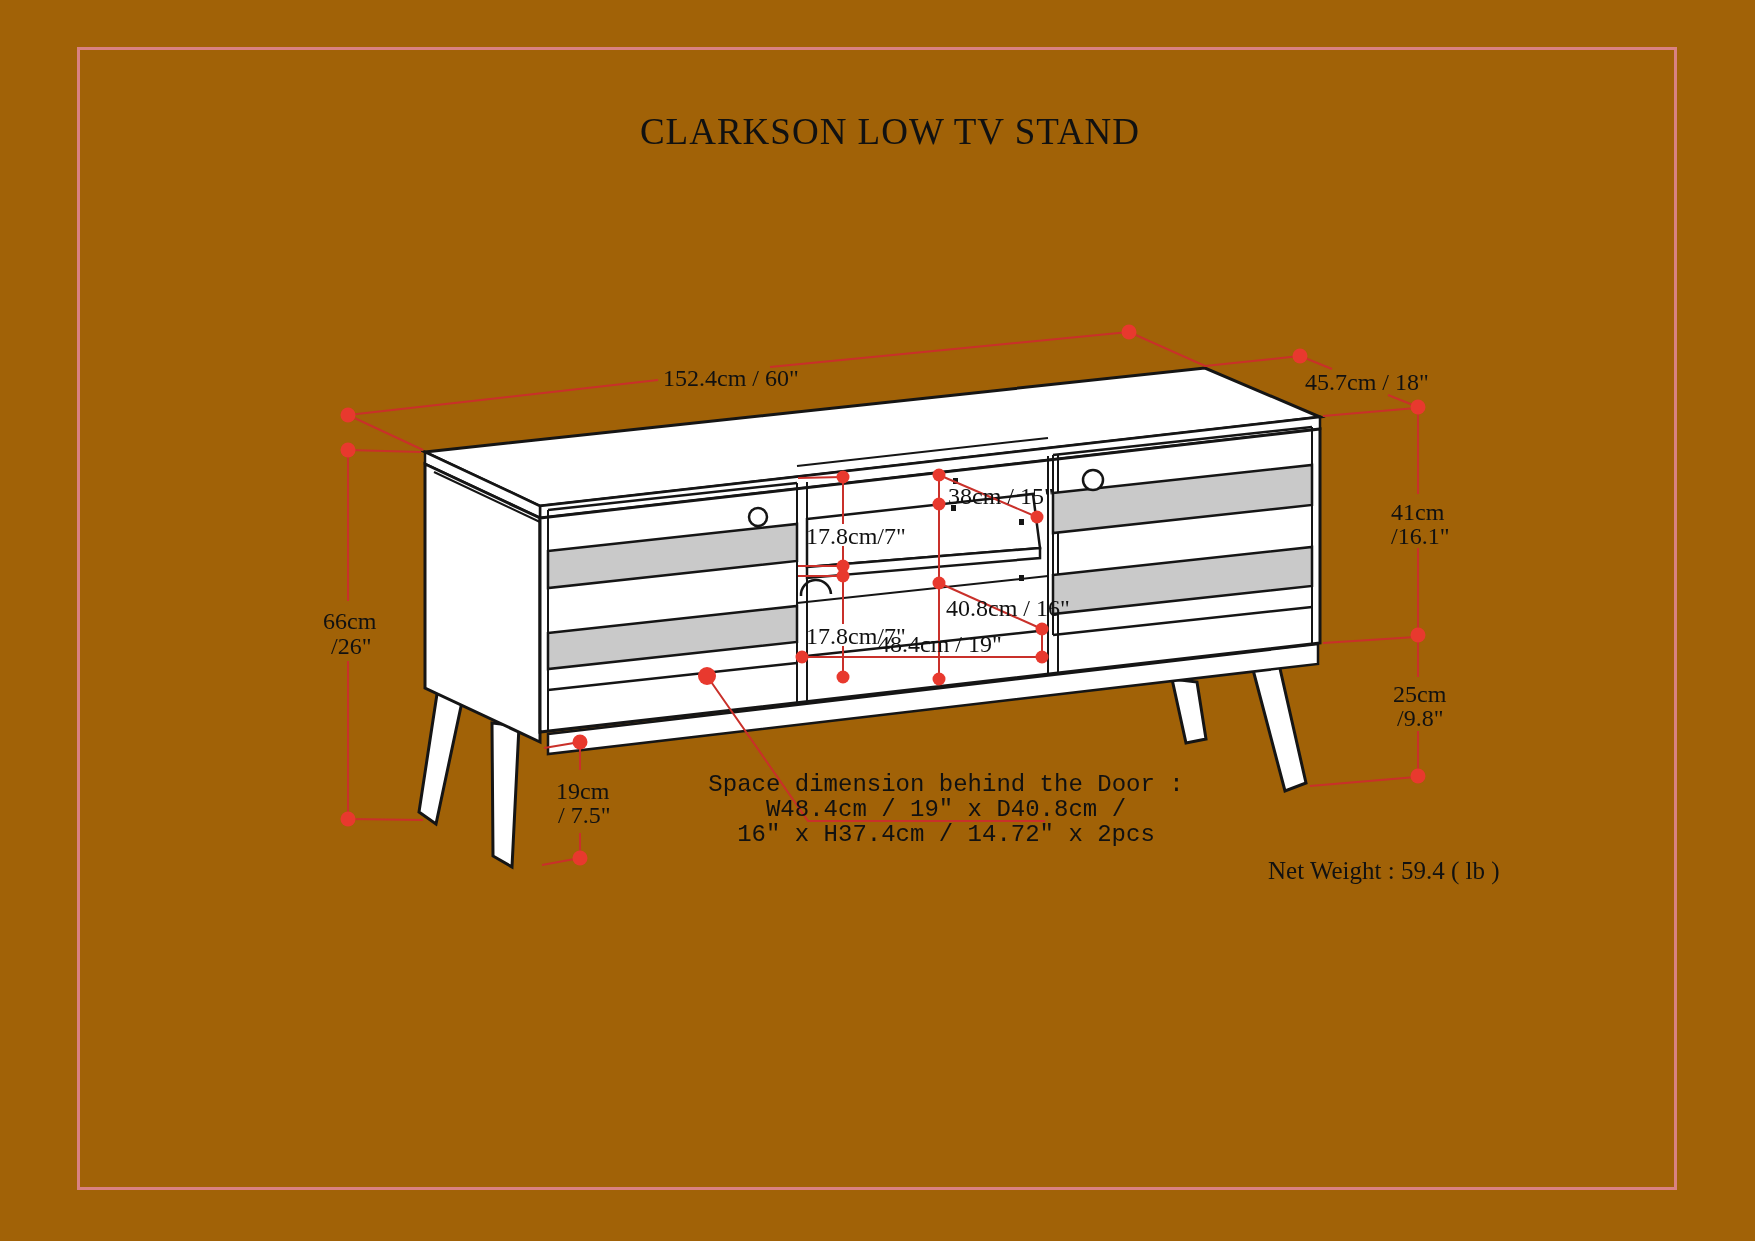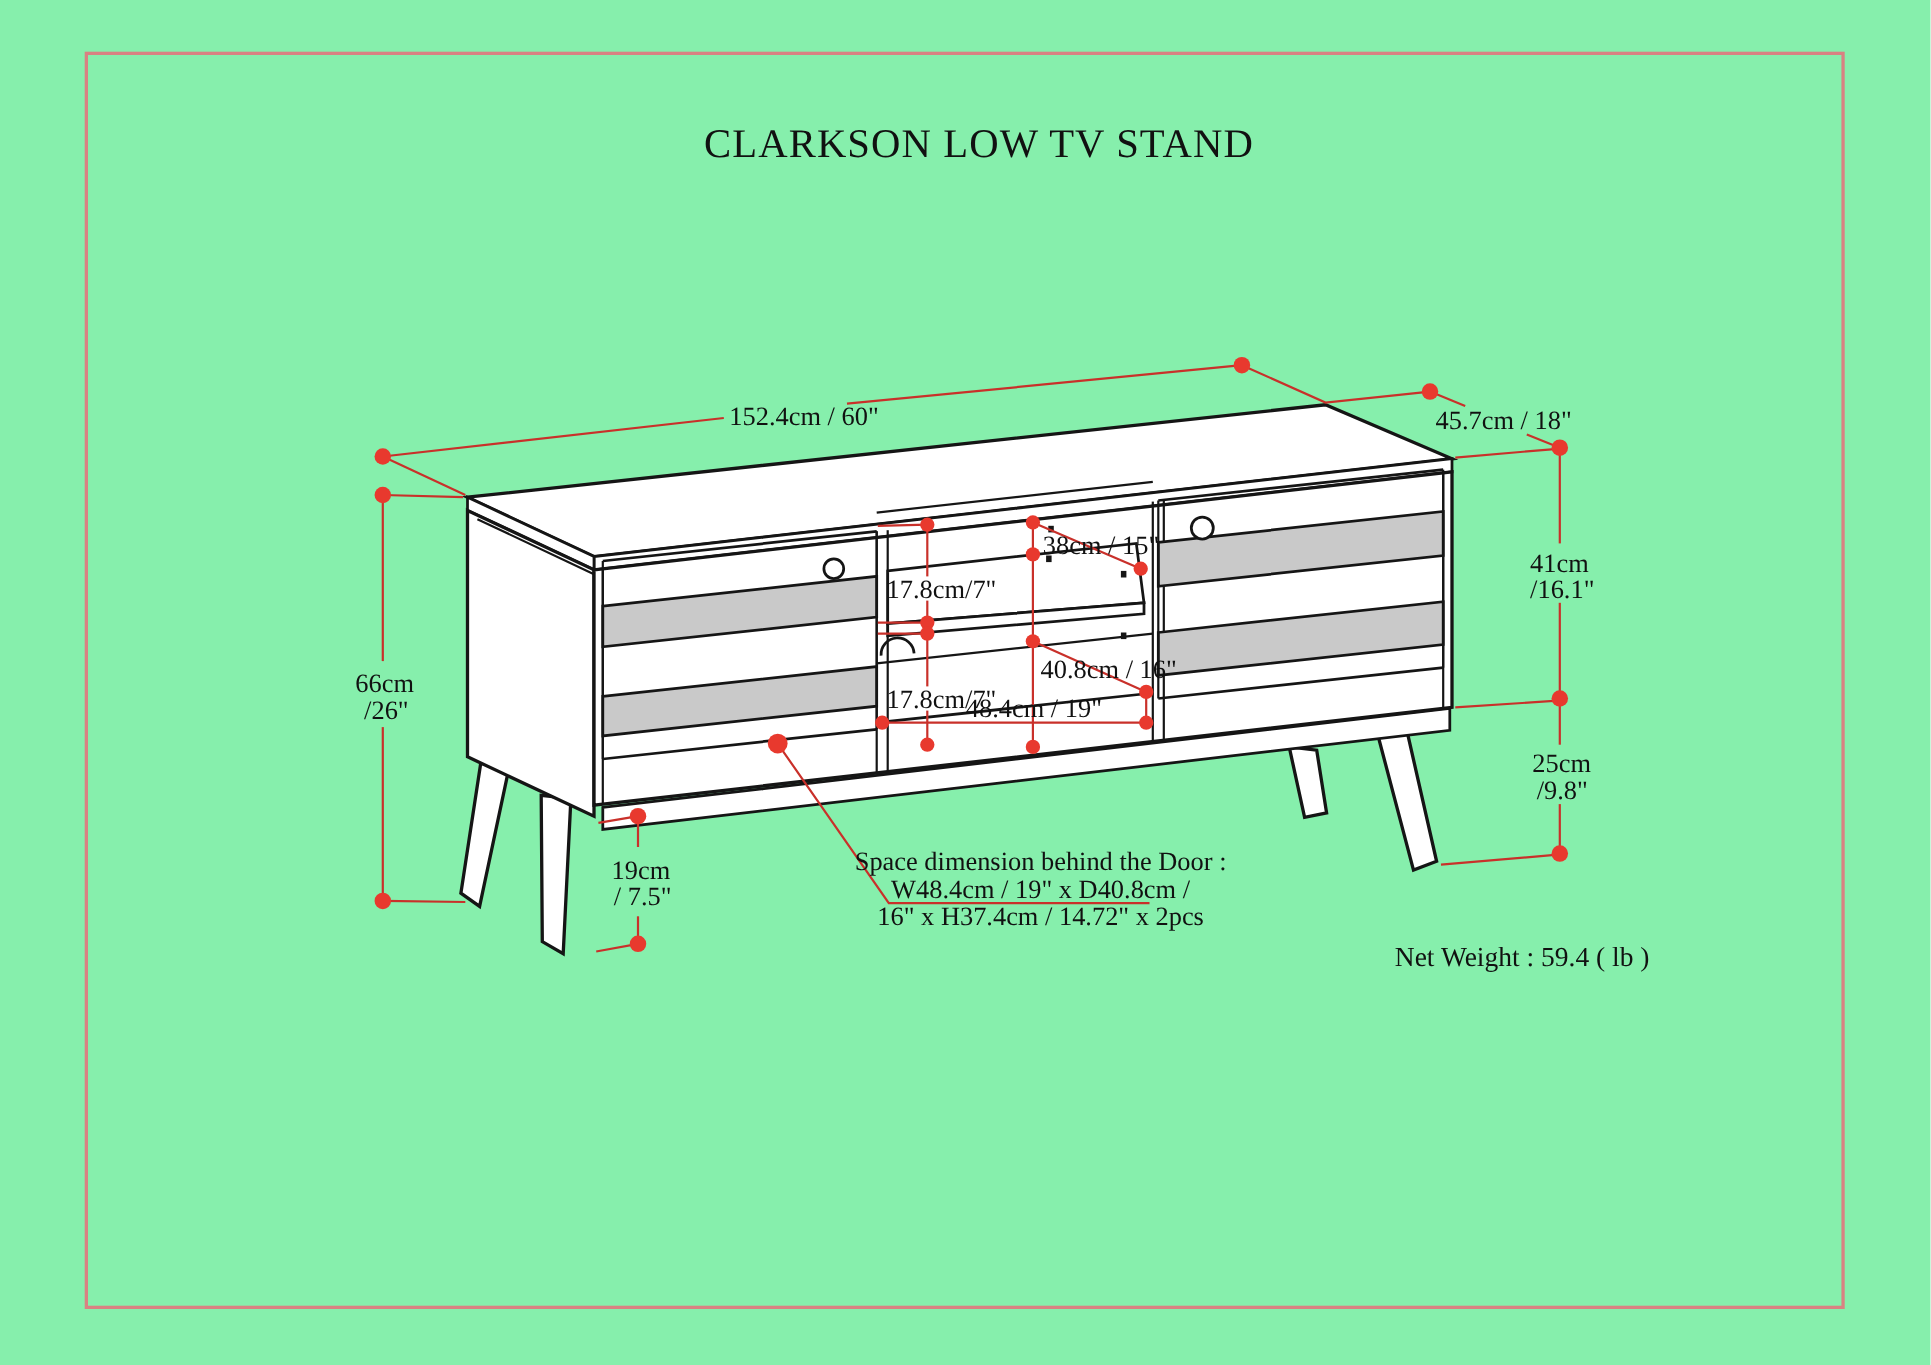--- a/index.html
+++ b/index.html
@@ -1,24 +1,24 @@
 <!DOCTYPE html>
 <html><head>
 <meta charset="utf-8">
 <style>
   html,body{margin:0;padding:0;background:#ffffff;}
-  #page{position:relative;width:1755px;height:1241px;background:#86efac;overflow:hidden;
+  #page{position:relative;width:1755px;height:1241px;background:#a16207;overflow:hidden;
         font-family:"Liberation Serif","DejaVu Serif",serif;color:#111;}
   #frame{position:absolute;left:77px;top:47px;width:1600px;height:1143px;
          border:3px solid #d98282;box-sizing:border-box;}
   #title{position:absolute;left:380px;top:110px;width:1020px;text-align:center;
          font-size:37px;letter-spacing:1px;color:#111;white-space:nowrap;}
   #diagram{position:absolute;left:0;top:0;width:1755px;height:1241px;}
   #note{position:absolute;left:700px;top:772px;width:492px;text-align:center;
-        font-size:24px;line-height:25px;color:#111;}
+        font-size:24px;line-height:25px;color:#111;font-family:Liberation Mono, monospace;}
   #netweight{position:absolute;left:1268px;top:857px;font-size:25px;color:#111;white-space:nowrap;}
   svg text{font-family:"Liberation Serif","DejaVu Serif",serif;font-size:24px;fill:#111;}
   svg .blk{stroke:#151515;fill:none;}
   svg .blkf{stroke:#151515;fill:#ffffff;}
   svg .gry{stroke:#151515;fill:#c9c9c9;}
   svg .red{stroke:#c9302a;fill:none;stroke-width:2;}
   svg .dot{fill:#e8392e;stroke:none;}
 </style>
 </head>
 <body>

